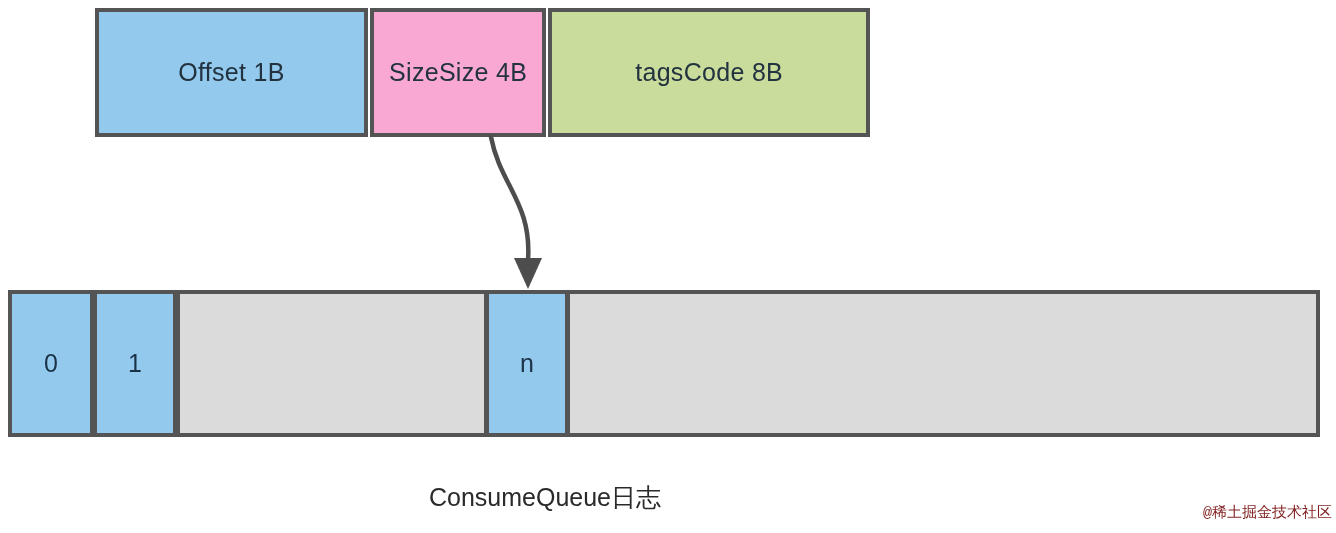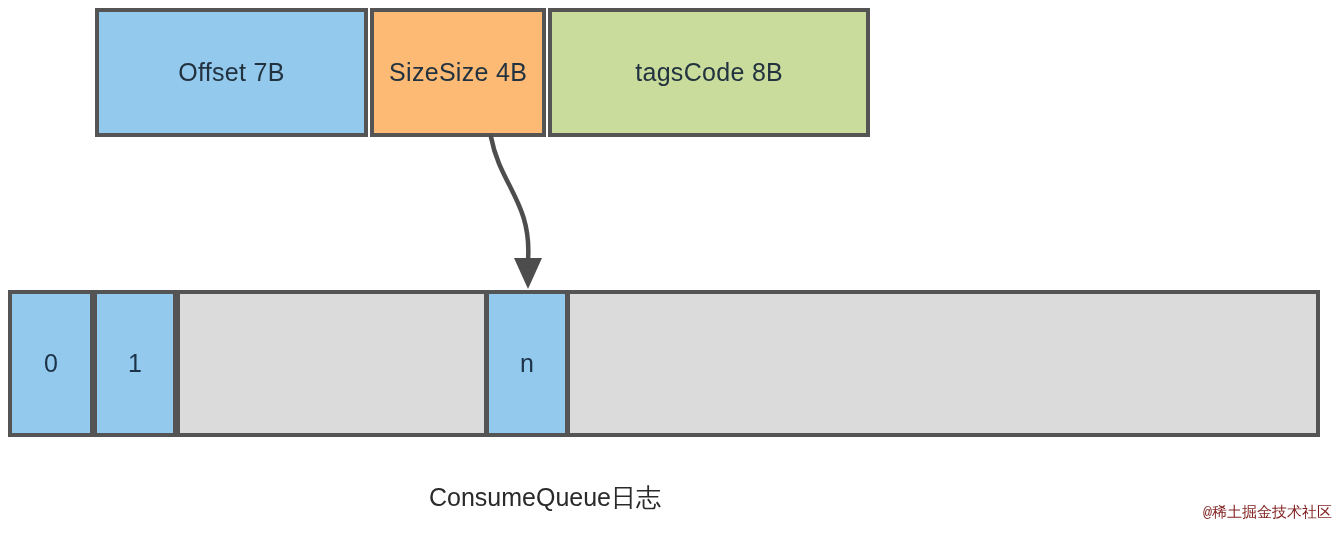--- a/index.html
+++ b/index.html
@@ -100,23 +100,23 @@
     white-space: nowrap;
   }
 </style>
 </head>
 <body>
 
 <div class="canvas">
 
   <div class="record-bar">
     <div class="record-block b0" style="background-color: rgb(146, 201, 237);">
-      <span>Offset 7B</span>
+      <span>Offset 1B</span>
     </div>
-    <div class="record-block b1" style="background-color: #fdba74;">
+    <div class="record-block b1" style="background-color: #f9a8d4;">
       <span>SizeSize 4B</span>
     </div>
     <div class="record-block b2" style="background-color: rgb(201, 220, 156);">
       <span>tagsCode 8B</span>
     </div>
   </div>
 
   <svg class="arrow-layer" viewBox="0 0 1336 533" xmlns="http://www.w3.org/2000/svg">
     <path d="M 491 137 C 500 185, 532 203, 528 260" fill="none" stroke="#4d4d4d" stroke-width="4.5" stroke-linecap="round"></path>
     <polygon points="514,258 542,258 528,289" fill="#4d4d4d"></polygon>

